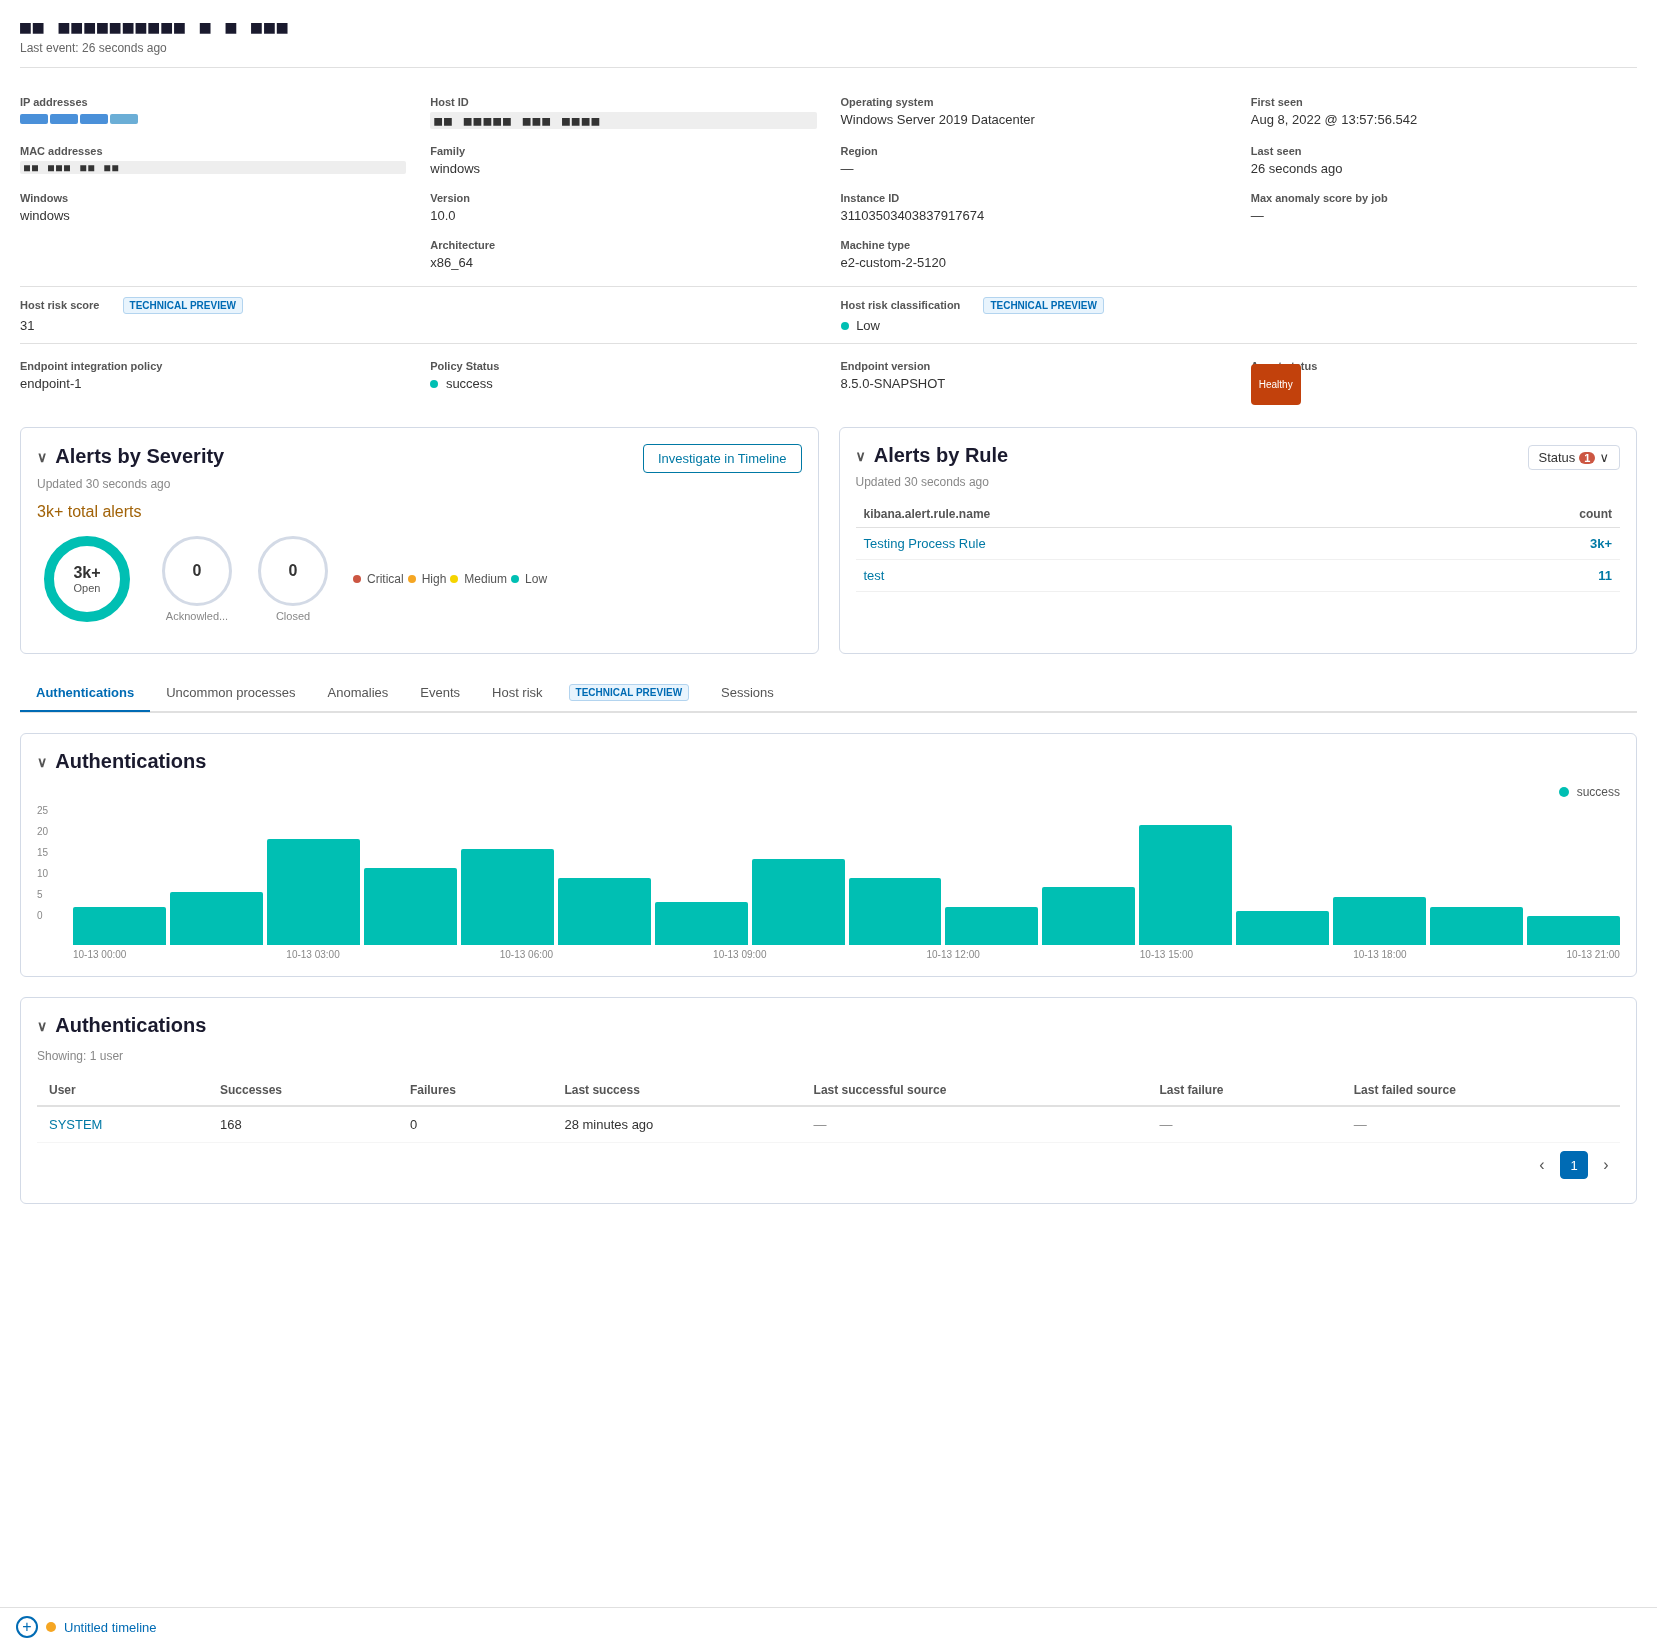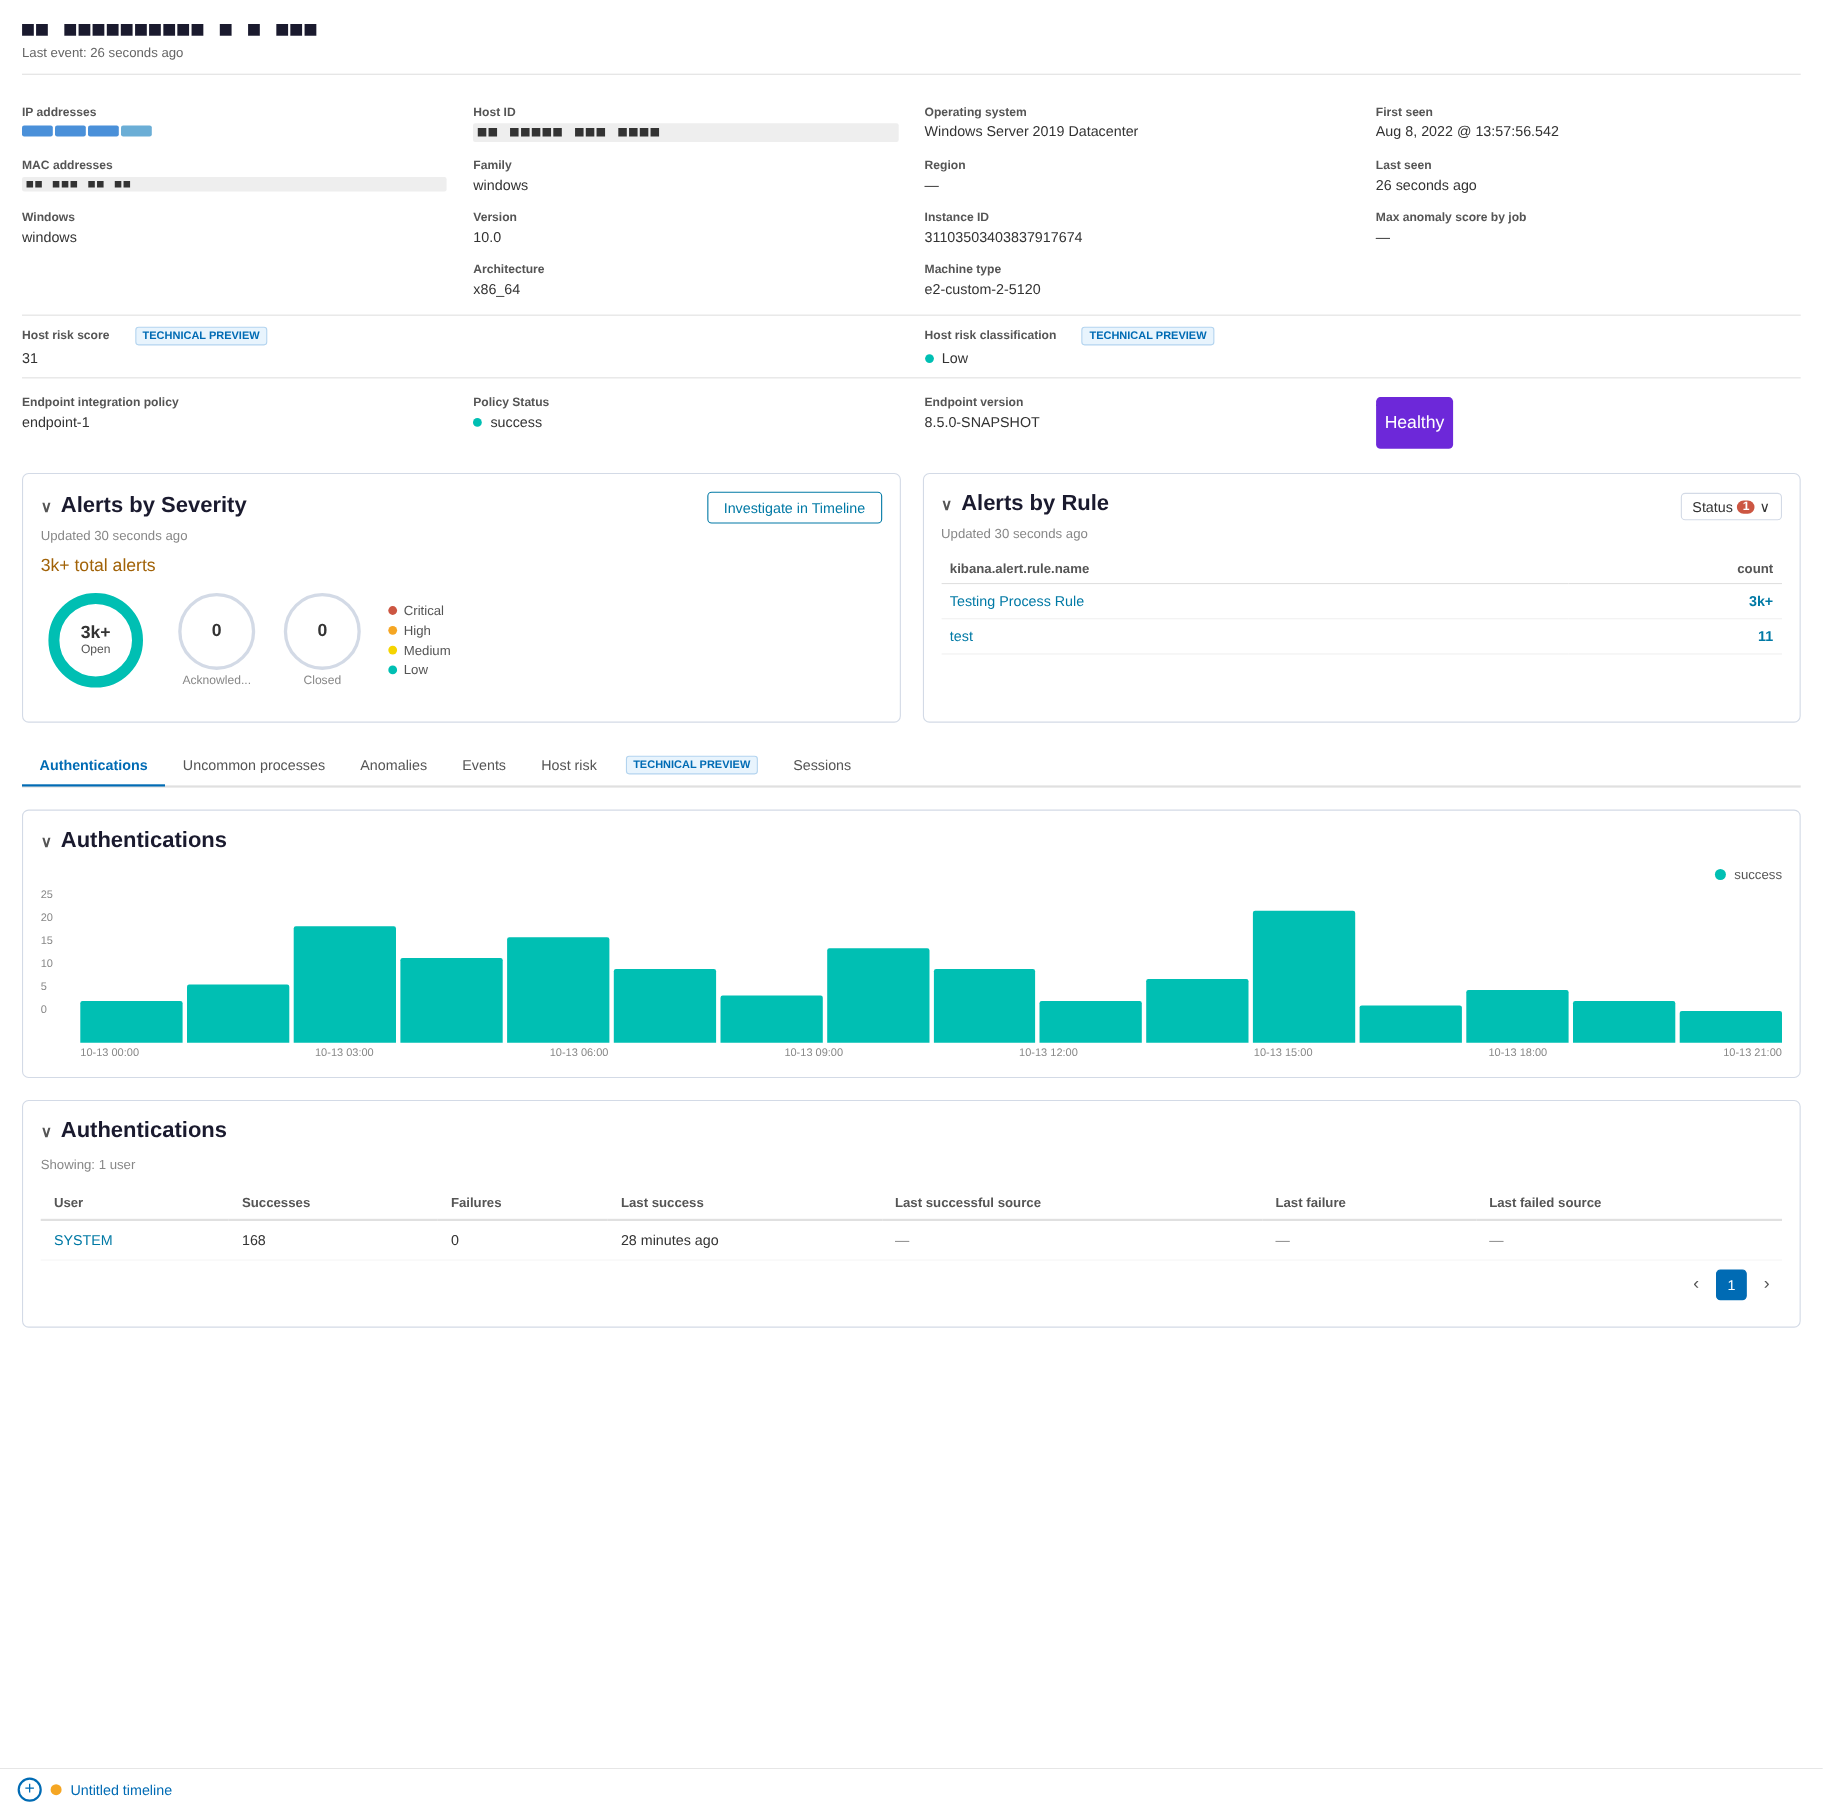--- a/index.html
+++ b/index.html
@@ -14,21 +14,21 @@
     hr.divider { border: none; border-top: 1px solid #e0e0e0; margin: 12px 0; }
     
     .info-grid { display: grid; grid-template-columns: 1fr 1fr 1fr 1fr; gap: 16px 24px; padding: 16px 0; }
     .info-item label { font-size: 11px; font-weight: 600; color: #555; display: block; margin-bottom: 4px; }
     .info-item .value { font-size: 13px; color: #333; }
     .ip-block { display: inline-block; width: 28px; height: 10px; background: #4a90d9; margin-right: 2px; border-radius: 2px; }
     .pixelated { font-family: monospace; letter-spacing: 2px; font-size: 11px; color: #555; background: #eee; padding: 1px 4px; border-radius: 2px; }
     
     .badge { display: inline-block; font-size: 10px; font-weight: 600; padding: 2px 6px; border-radius: 3px; margin-left: 20px; }
     .badge-preview { background: #e8f4fd; color: #006BB4; border: 1px solid #b3d4ef; }
-    .badge-healthy { background: #6d28d9; color: #fff; padding: 15px 8px; border-radius: 4px; font-size: 16px; }
+    .badge-healthy { background: #c2410c; color: #fff; padding: 15px 8px; border-radius: 4px; font-size: 10px; }
     
     .dot { display: inline-block; width: 8px; height: 8px; border-radius: 50%; margin-right: 4px; }
     .dot-green { background: #00bfb3; }
     .dot-green-status { background: #00bfb3; }
     
     .policy-grid { display: grid; grid-template-columns: 1fr 1fr 1fr 1fr; gap: 16px 24px; padding: 16px 0; border-top: 1px solid #e0e0e0; }
     
     .alerts-section { display: grid; grid-template-columns: 1fr 1fr; gap: 20px; margin: 20px 0; }
     
     .card { border: 1px solid #d3dae6; border-radius: 6px; padding: 16px; }
@@ -48,21 +48,21 @@
     .donut-center { position: absolute; top: 50%; left: 50%; transform: translate(-50%, -50%); text-align: center; }
     .donut-center .num { font-size: 16px; font-weight: 700; color: #333; }
     .donut-center .lbl { font-size: 11px; color: #555; }
     
     .status-circles { display: flex; gap: 16px; }
     .status-circle { text-align: center; width: 80px; }
     .circle-ring { width: 70px; height: 70px; border-radius: 50%; border: 3px solid #d3dae6; display: flex; flex-direction: column; align-items: center; justify-content: center; margin: 0 auto 4px; }
     .circle-num { font-size: 16px; font-weight: 700; color: #333; }
     .circle-status-label { font-size: 11px; color: #888; }
     
-    .legend { display: flex; flex-direction: column; gap: 4px; }
+    .legend { display: flex; flex-direction: row; gap: 4px; }
     .legend-item { display: flex; align-items: center; gap: 6px; font-size: 12px; color: #555; }
     .legend-dot { width: 8px; height: 8px; border-radius: 50%; }
     
     .alerts-rule-header { display: flex; align-items: center; justify-content: space-between; margin-bottom: 4px; }
     .status-filter { display: flex; align-items: center; gap: 4px; border: 1px solid #d3dae6; border-radius: 4px; padding: 4px 10px; cursor: pointer; font-size: 13px; }
     .status-badge-num { background: #cc5642; color: #fff; border-radius: 10px; font-size: 11px; padding: 0 5px; font-weight: 700; }
     
     .rule-table { width: 100%; border-collapse: collapse; }
     .rule-table th { text-align: left; font-size: 12px; color: #555; font-weight: 600; padding: 6px 8px; border-bottom: 1px solid #e0e0e0; }
     .rule-table th.right { text-align: right; }

